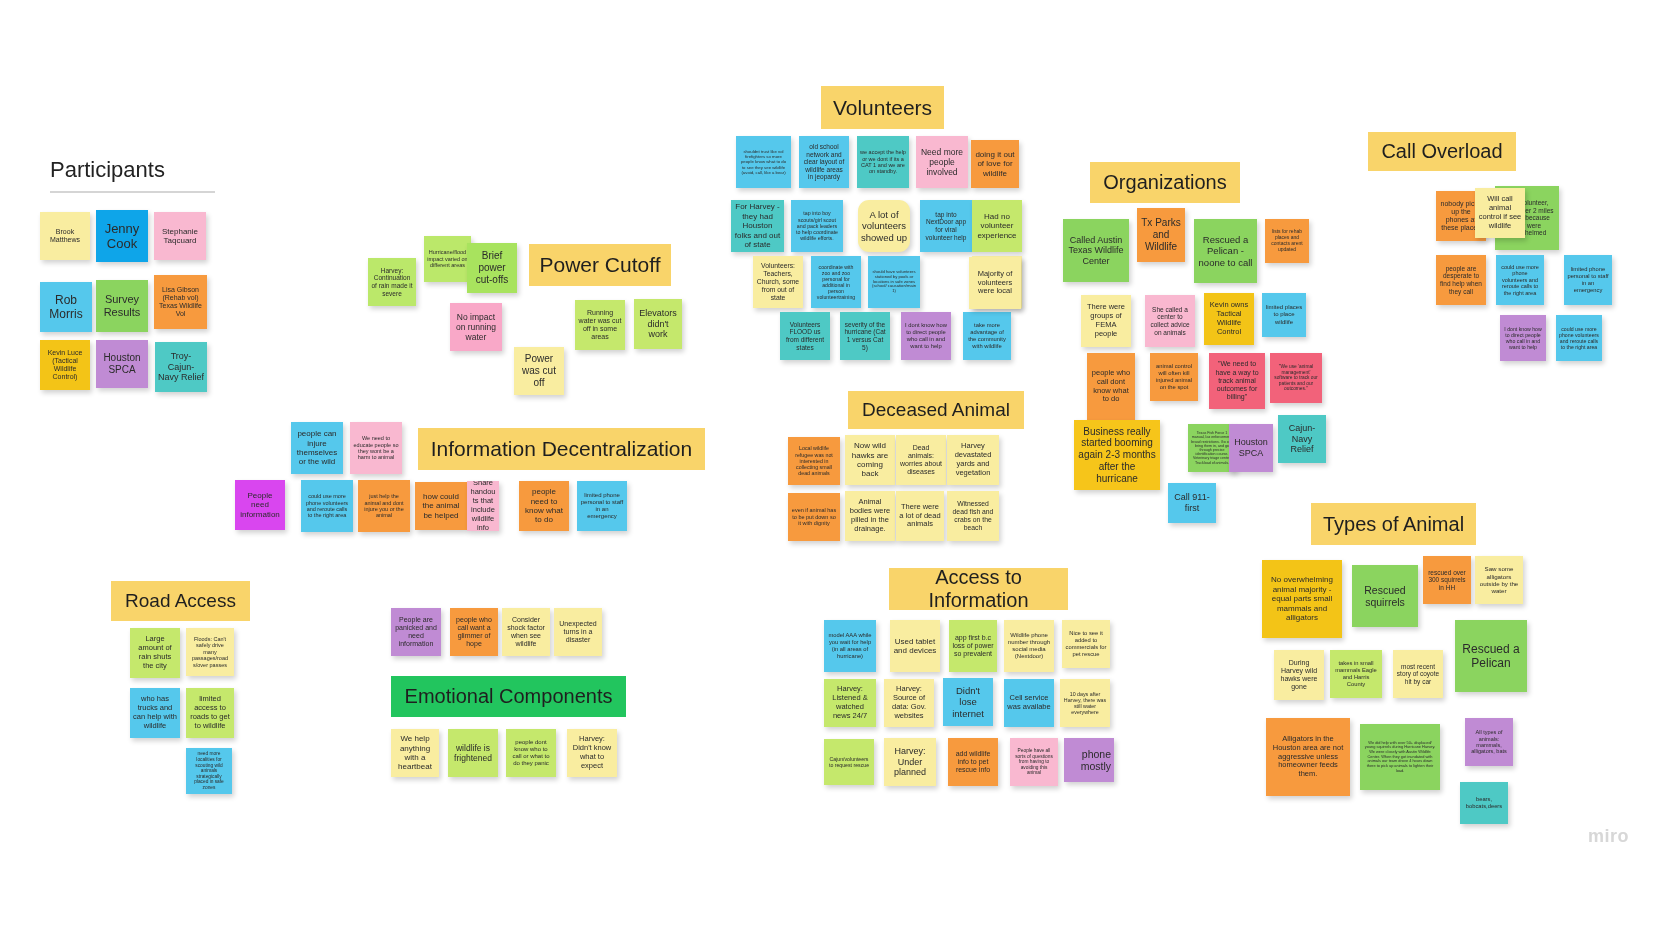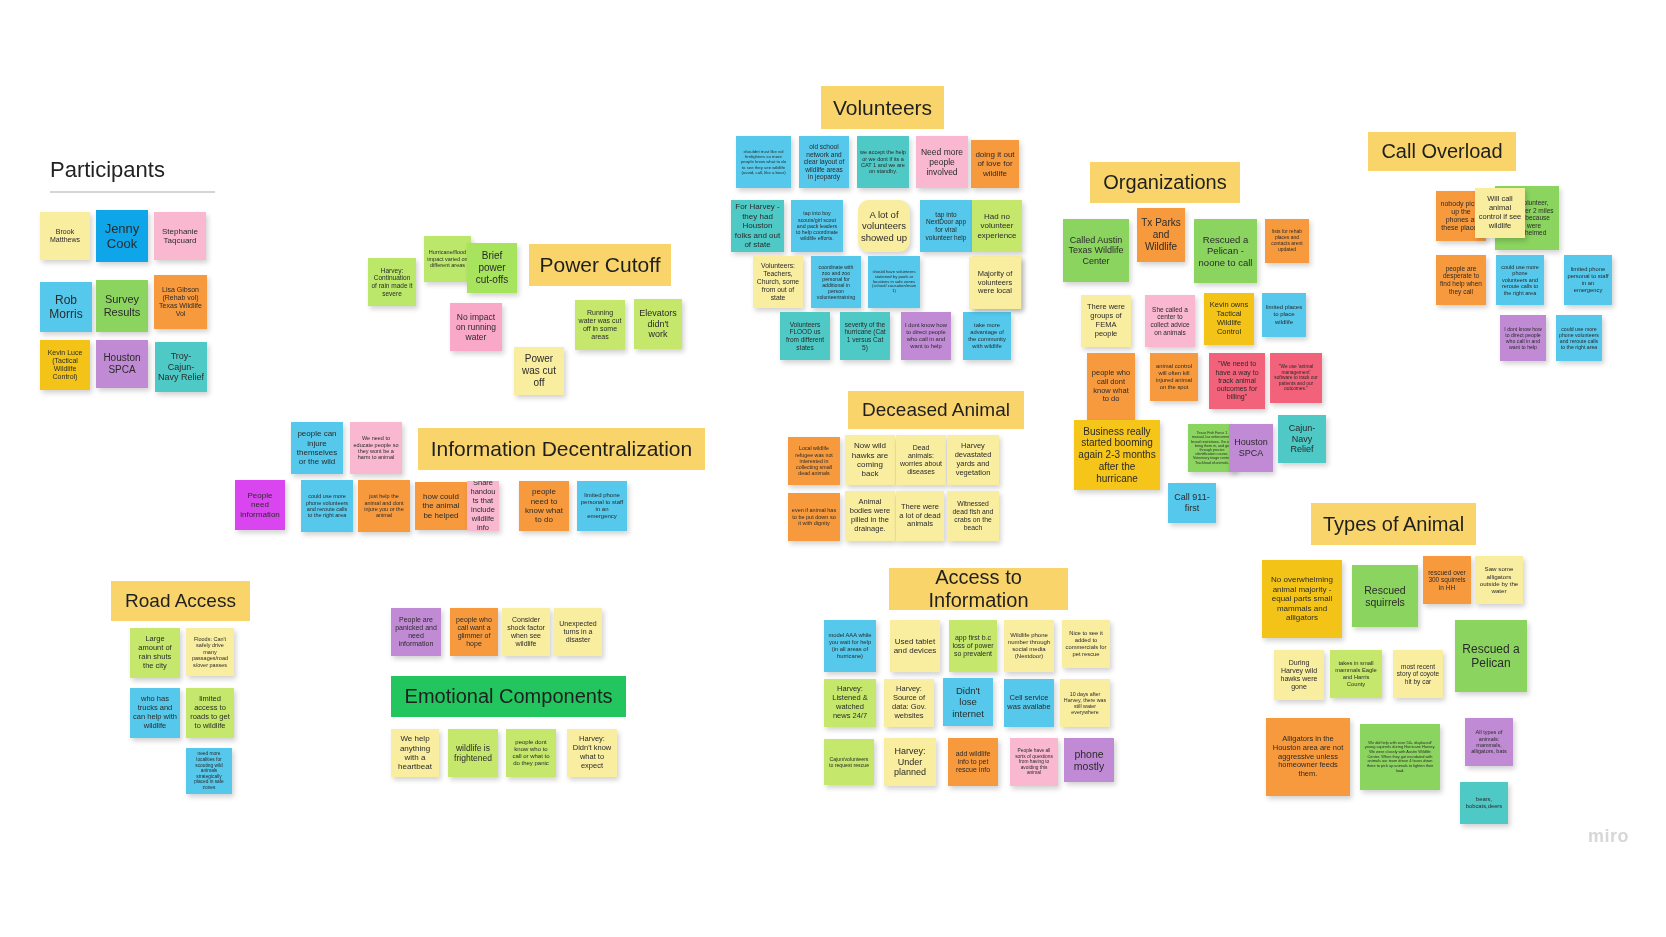--- a/index.html
+++ b/index.html
@@ -189,21 +189,21 @@
       <div class="note" style="left: 1062px; top: 620px; width: 48px; height: 48px; background: rgb(249, 237, 160); font-size: 5.8px;">Nice to see it added to commercials for pet rescue</div>
       <div class="note" style="left: 824px; top: 679px; width: 52px; height: 48px; background: rgb(197, 232, 108); font-size: 7.5px;">Harvey: Listened &amp; watched news 24/7</div>
       <div class="note" style="left: 884px; top: 679px; width: 50px; height: 48px; background: rgb(249, 237, 160); font-size: 7.5px;">Harvey: Source of data: Gov. websites</div>
       <div class="note" style="left: 943px; top: 678px; width: 50px; height: 48px; background: rgb(85, 200, 236); font-size: 9.5px;">Didn't lose internet</div>
       <div class="note" style="left: 1004px; top: 679px; width: 50px; height: 48px; background: rgb(85, 200, 236); font-size: 7.5px;">Cell service was availabe</div>
       <div class="note" style="left: 1060px; top: 679px; width: 50px; height: 48px; background: rgb(249, 237, 160); font-size: 5.3px;">10 days after Harvey, there was still water everywhere</div>
       <div class="note" style="left: 824px; top: 739px; width: 50px; height: 46px; background: rgb(197, 232, 108); font-size: 5.2px;">Cajun/volunteers to request rescue</div>
       <div class="note" style="left: 884px; top: 738px; width: 52px; height: 48px; background: rgb(249, 237, 160); font-size: 9px;">Harvey: Under planned</div>
       <div class="note" style="left: 948px; top: 738px; width: 50px; height: 48px; background: rgb(247, 154, 62); font-size: 7px;">add wildlife info to pet rescue info</div>
       <div class="note" style="left: 1010px; top: 738px; width: 48px; height: 48px; background: rgb(249, 184, 208); font-size: 4.8px;">People have all sorts of questions from having to avoiding this animal</div>
-      <div class="note" style="left: 1064px; top: 738px; width: 50px; height: 44px; background: rgb(192, 139, 212); font-size: 10.5px;">phone mostly</div>
+      <div class="note" style="left: 1064px; top: 738px; width: 50px; height: 44px; background: rgb(192, 139, 212); font-size: 10.5px; text-align: right;">phone mostly</div>
       <div class="note" style="left: 1262px; top: 560px; width: 80px; height: 78px; background: rgb(243, 196, 23); font-size: 8px;">No overwhelming animal majority - equal parts small mammals and alligators</div>
       <div class="note" style="left: 1352px; top: 565px; width: 66px; height: 62px; background: rgb(139, 212, 95); font-size: 10.5px;">Rescued squirrels</div>
       <div class="note" style="left: 1423px; top: 556px; width: 48px; height: 48px; background: rgb(247, 154, 62); font-size: 6.5px;">rescued over 300 squirrels in HH</div>
       <div class="note" style="left: 1475px; top: 556px; width: 48px; height: 48px; background: rgb(249, 237, 160); font-size: 6.2px;">Saw some alligators outside by the water</div>
       <div class="note" style="left: 1274px; top: 650px; width: 50px; height: 50px; background: rgb(249, 237, 160); font-size: 7px;">During Harvey wild hawks were gone</div>
       <div class="note" style="left: 1330px; top: 650px; width: 52px; height: 48px; background: rgb(197, 232, 108); font-size: 5.8px;">takes in small mammals Eagle and Harris County</div>
       <div class="note" style="left: 1393px; top: 650px; width: 50px; height: 48px; background: rgb(249, 237, 160); font-size: 6.5px;">most recent story of coyote hit by car</div>
       <div class="note" style="left: 1455px; top: 620px; width: 72px; height: 72px; background: rgb(139, 212, 95); font-size: 12px;">Rescued a Pelican</div>
       <div class="note" style="left: 1266px; top: 718px; width: 84px; height: 78px; background: rgb(247, 154, 62); font-size: 7.5px;">Alligators in the Houston area are not aggressive unless homeowner feeds them.</div>
       <div class="note" style="left: 1360px; top: 724px; width: 80px; height: 66px; background: rgb(139, 212, 95); font-size: 3.9px;">We did help with over 50+ displaced/ young squirrels during Hurricane Harvey. We were closely with Austin Wildlife Center. When they got inundated with animals our team drove 4 hours down there to pick up animals to lighten their load.</div>

